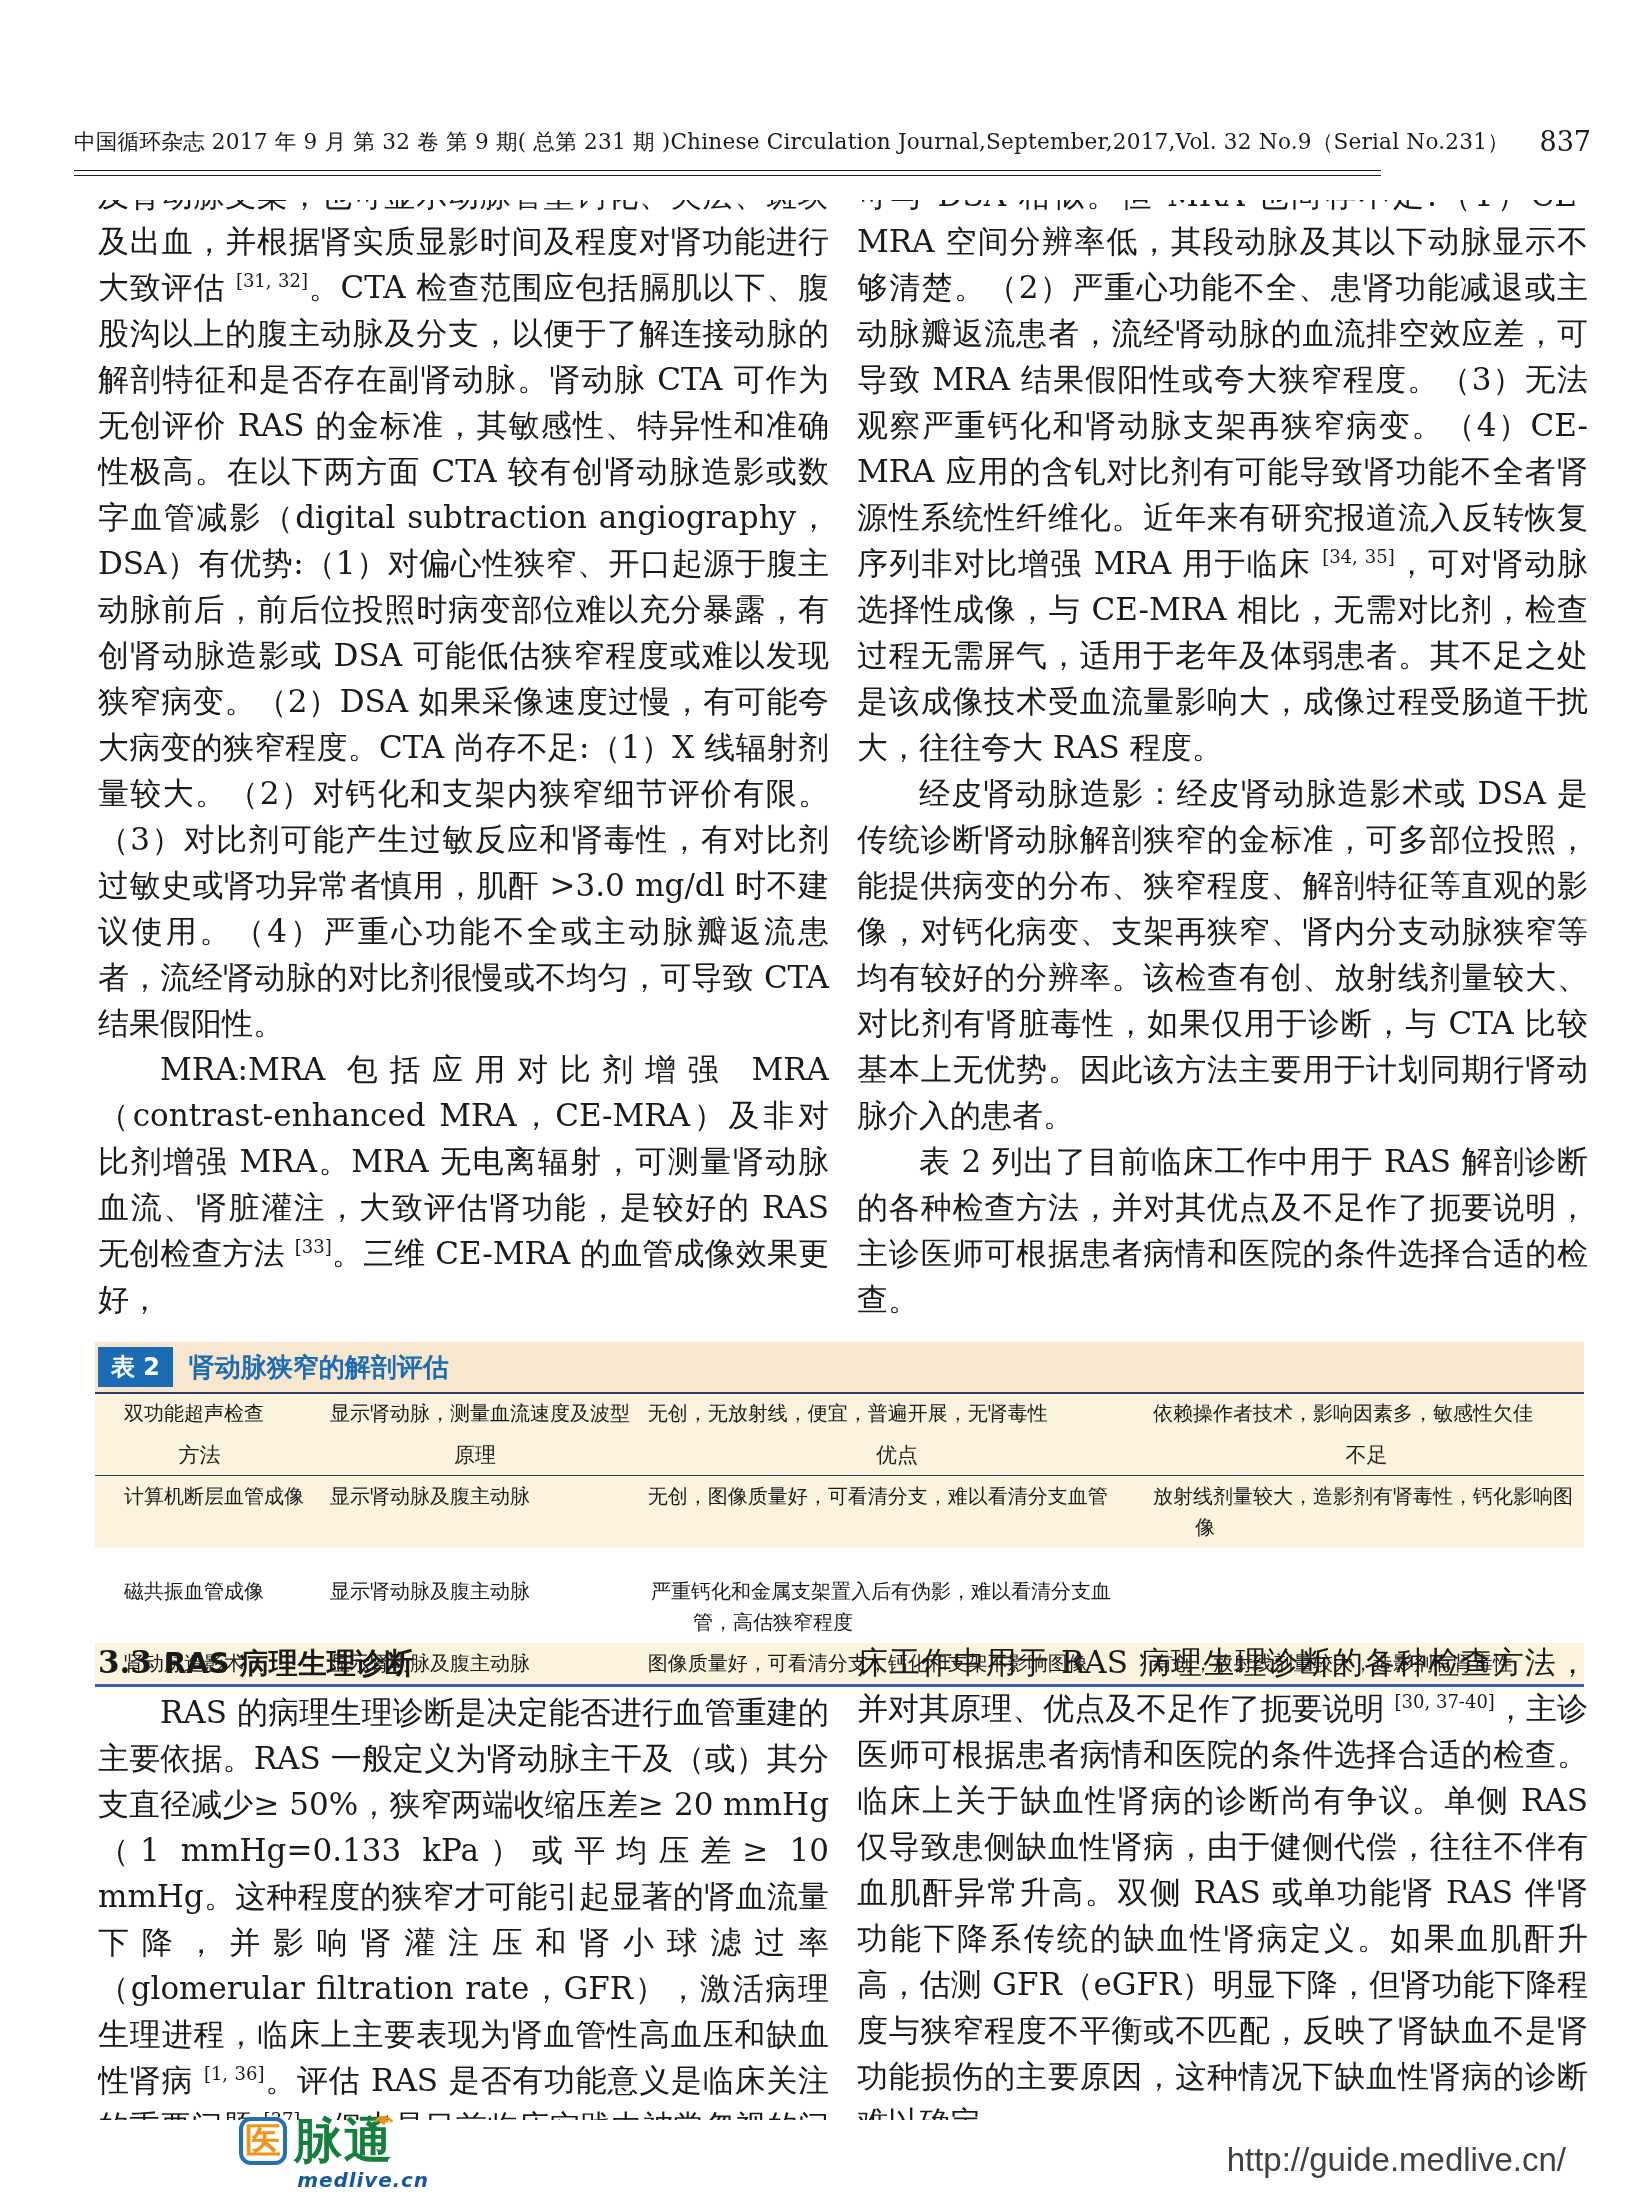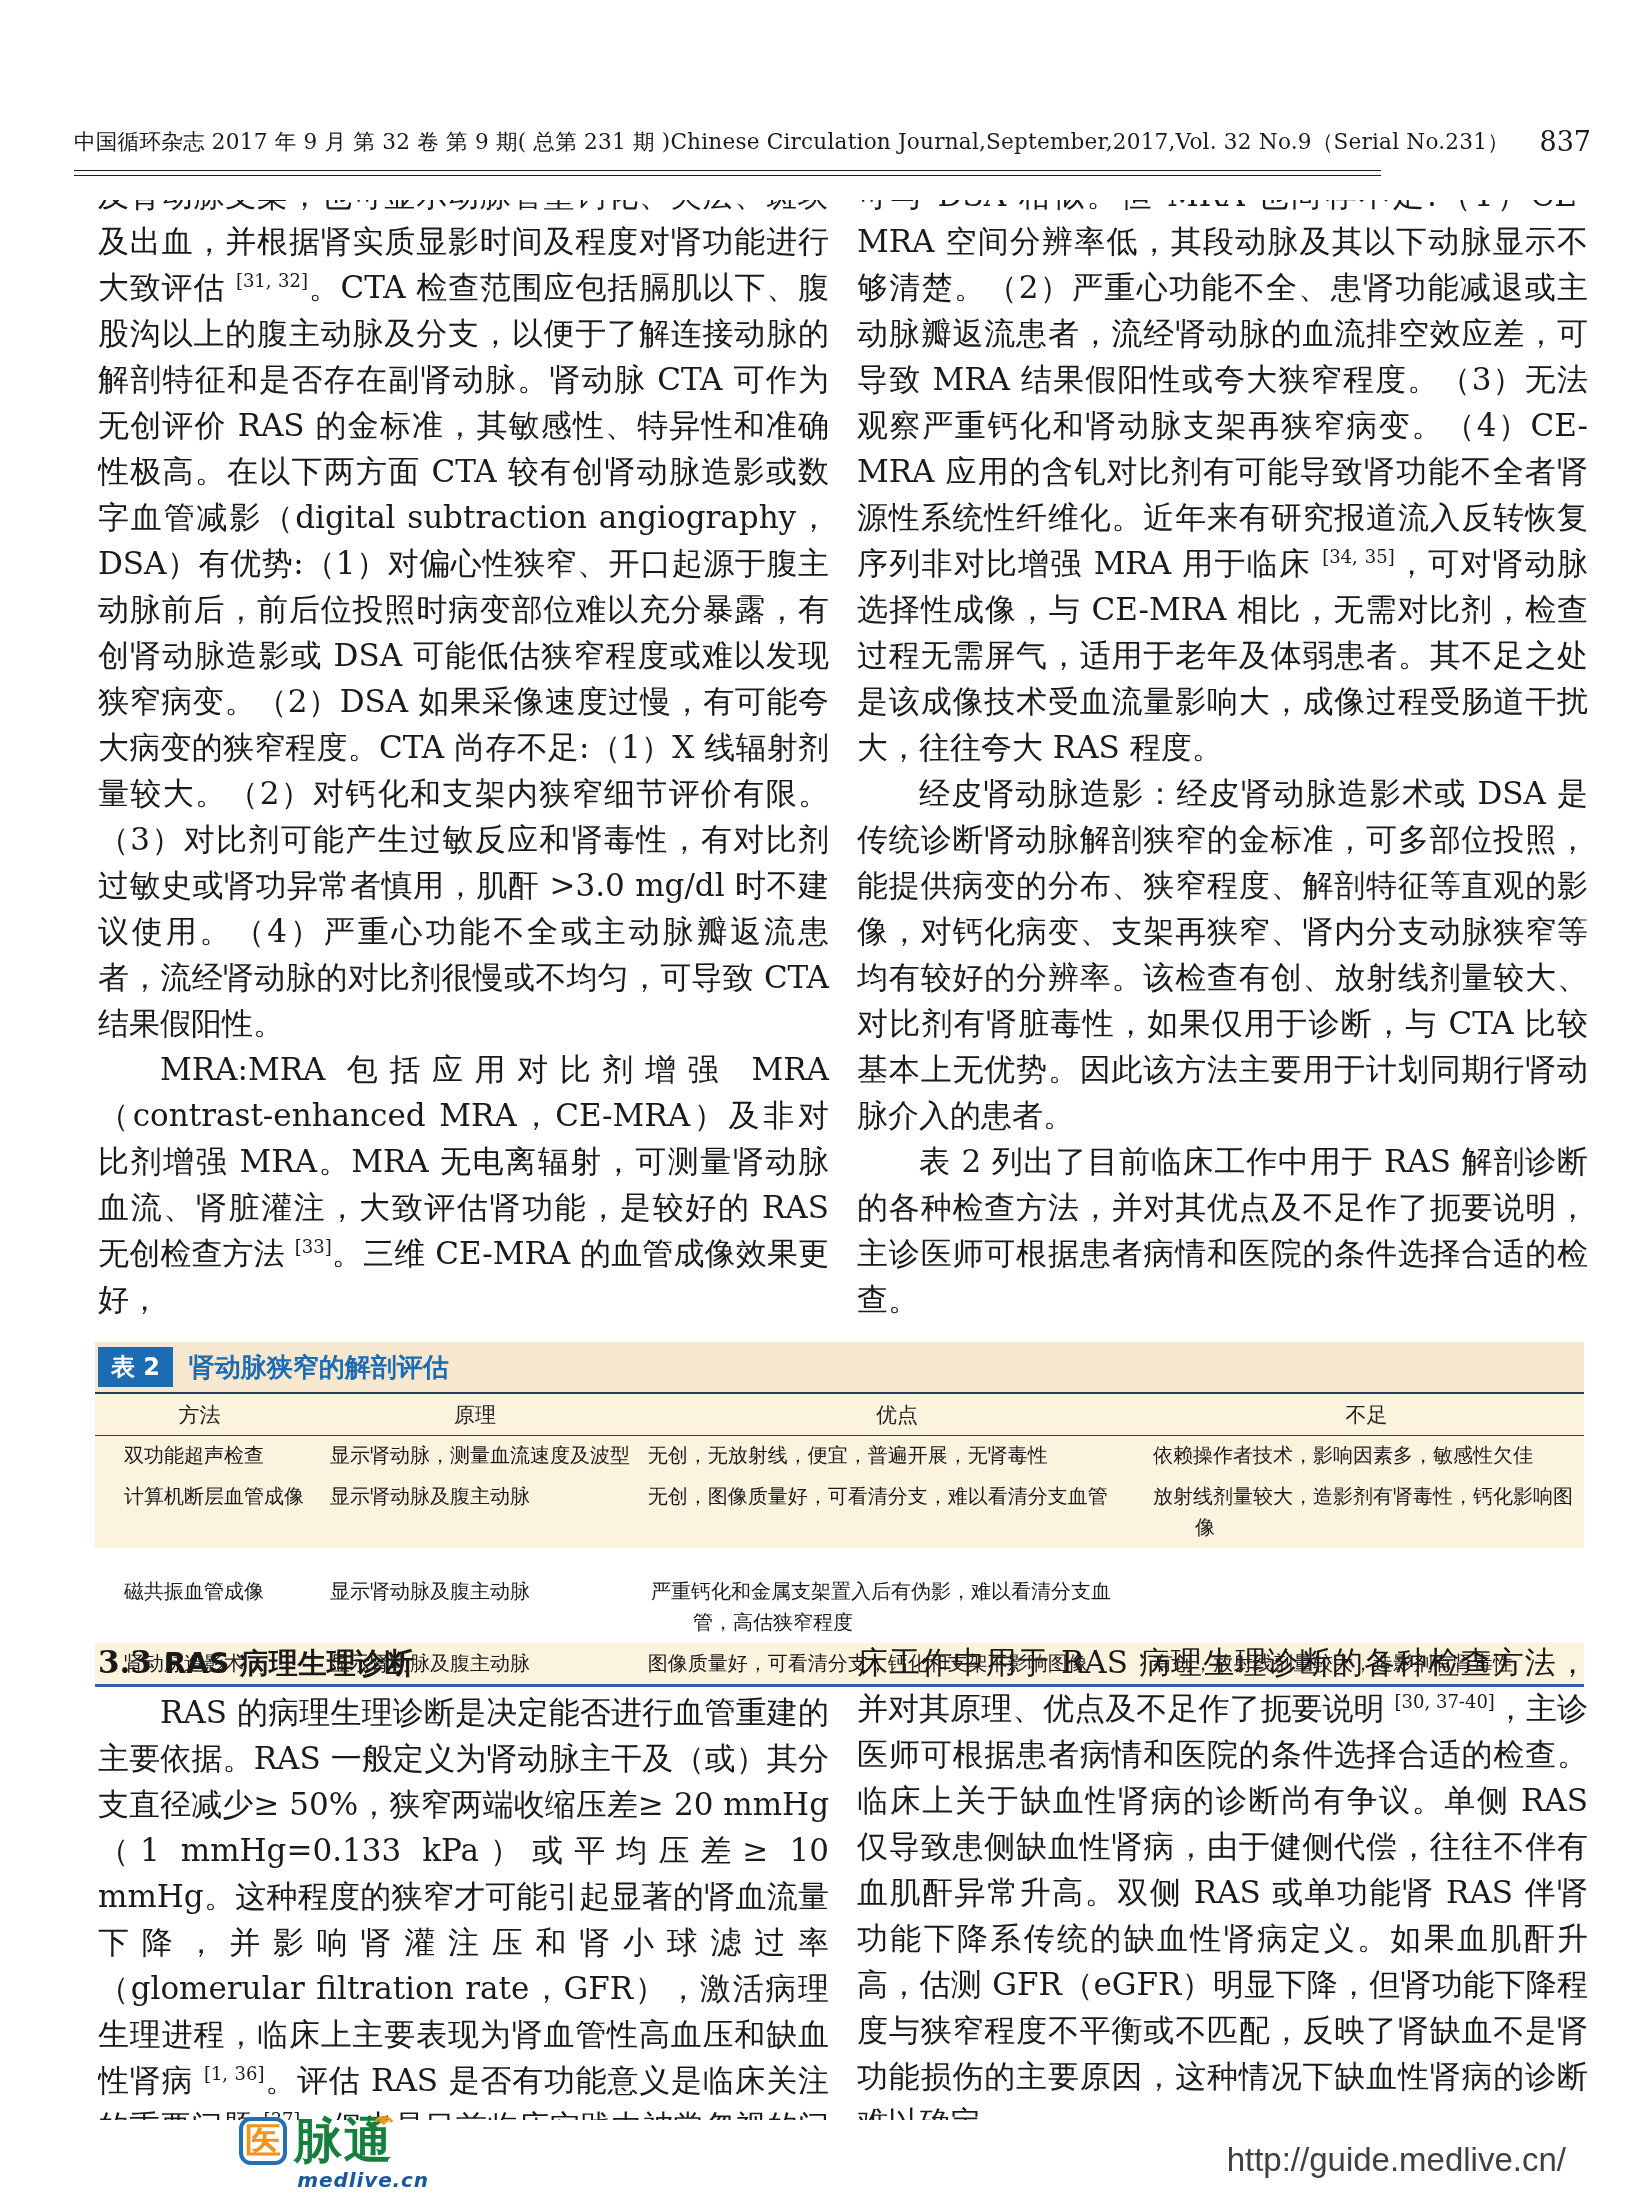--- a/index.html
+++ b/index.html
@@ -117,31 +117,31 @@
       <div class="para indent">经皮肾动脉造影：经皮肾动脉造影术或 DSA 是传统诊断肾动脉解剖狭窄的金标准，可多部位投照，能提供病变的分布、狭窄程度、解剖特征等直观的影像，对钙化病变、支架再狭窄、肾内分支动脉狭窄等均有较好的分辨率。该检查有创、放射线剂量较大、对比剂有肾脏毒性，如果仅用于诊断，与 CTA 比较基本上无优势。因此该方法主要用于计划同期行肾动脉介入的患者。</div>
       <div class="para indent">表 2 列出了目前临床工作中用于 RAS 解剖诊断的各种检查方法，并对其优点及不足作了扼要说明，主诊医师可根据患者病情和医院的条件选择合适的检查。</div>
     </div>
   </div>
 
   <div class="tablewrap">
     <div class="t-titlebar">
       <span class="t-tag">表 2</span>
       <span class="t-title">肾动脉狭窄的解剖评估</span>
     </div>
+    <div class="t-grid t-row row-cream">
+      <div class="c-method">双功能超声检查</div>
+      <div class="c-principle">显示肾动脉，测量血流速度及波型</div>
+      <div class="c-adv">无创，无放射线，便宜，普遍开展，无肾毒性</div>
+      <div class="c-lim">依赖操作者技术，影响因素多，敏感性欠佳</div>
+    </div>
     <div class="t-grid t-header">
       <div class="hcell">方法</div>
       <div class="hcell">原理</div>
       <div class="hcell">优点</div>
       <div class="hcell">不足</div>
-    </div>
-    <div class="t-grid t-row row-cream">
-      <div class="c-method">双功能超声检查</div>
-      <div class="c-principle">显示肾动脉，测量血流速度及波型</div>
-      <div class="c-adv">无创，无放射线，便宜，普遍开展，无肾毒性</div>
-      <div class="c-lim">依赖操作者技术，影响因素多，敏感性欠佳</div>
     </div>
     <div class="t-grid t-row row-cream">
       <div class="c-method">计算机断层血管成像</div>
       <div class="c-principle">显示肾动脉及腹主动脉</div>
       <div class="c-adv">无创，图像质量好，可看清分支，难以看清分支血管</div>
       <div class="c-lim">放射线剂量较大，造影剂有肾毒性，钙化影响图像</div>
     </div>
     <div class="t-grid t-row row-white">
       <div class="c-method">磁共振血管成像</div>
       <div class="c-principle">显示肾动脉及腹主动脉</div>

